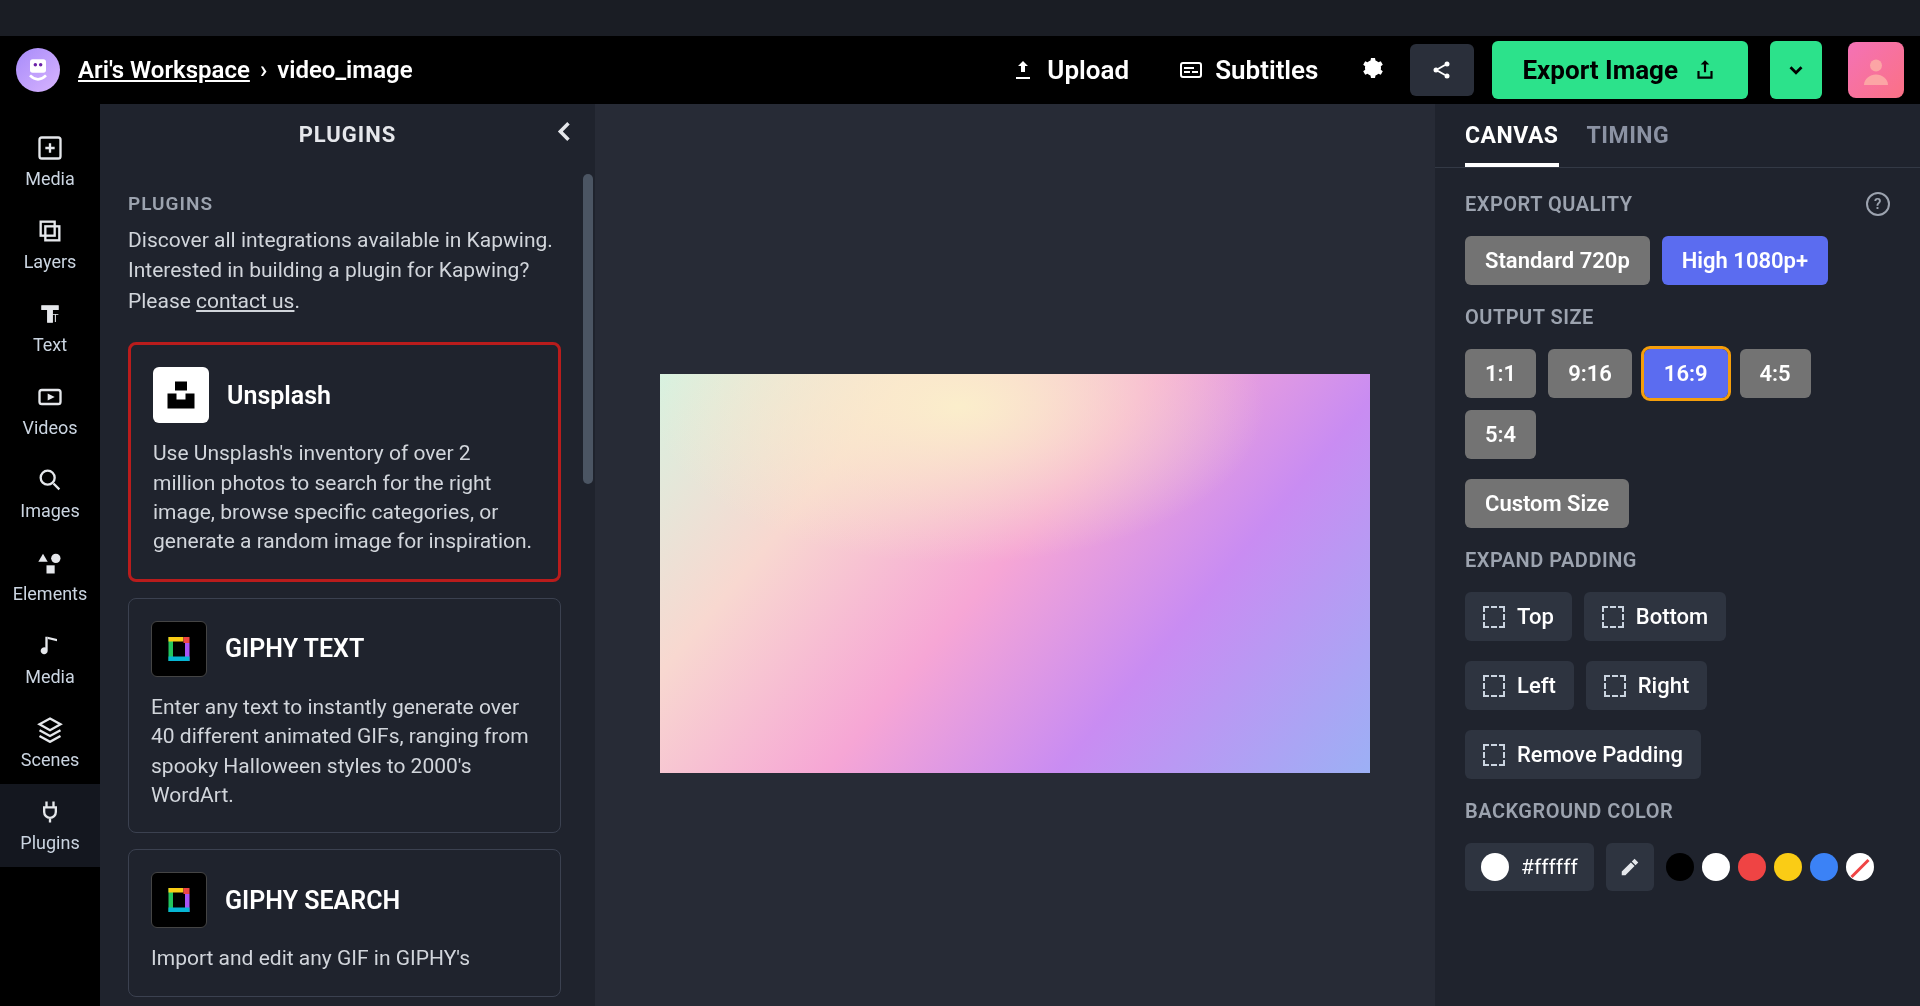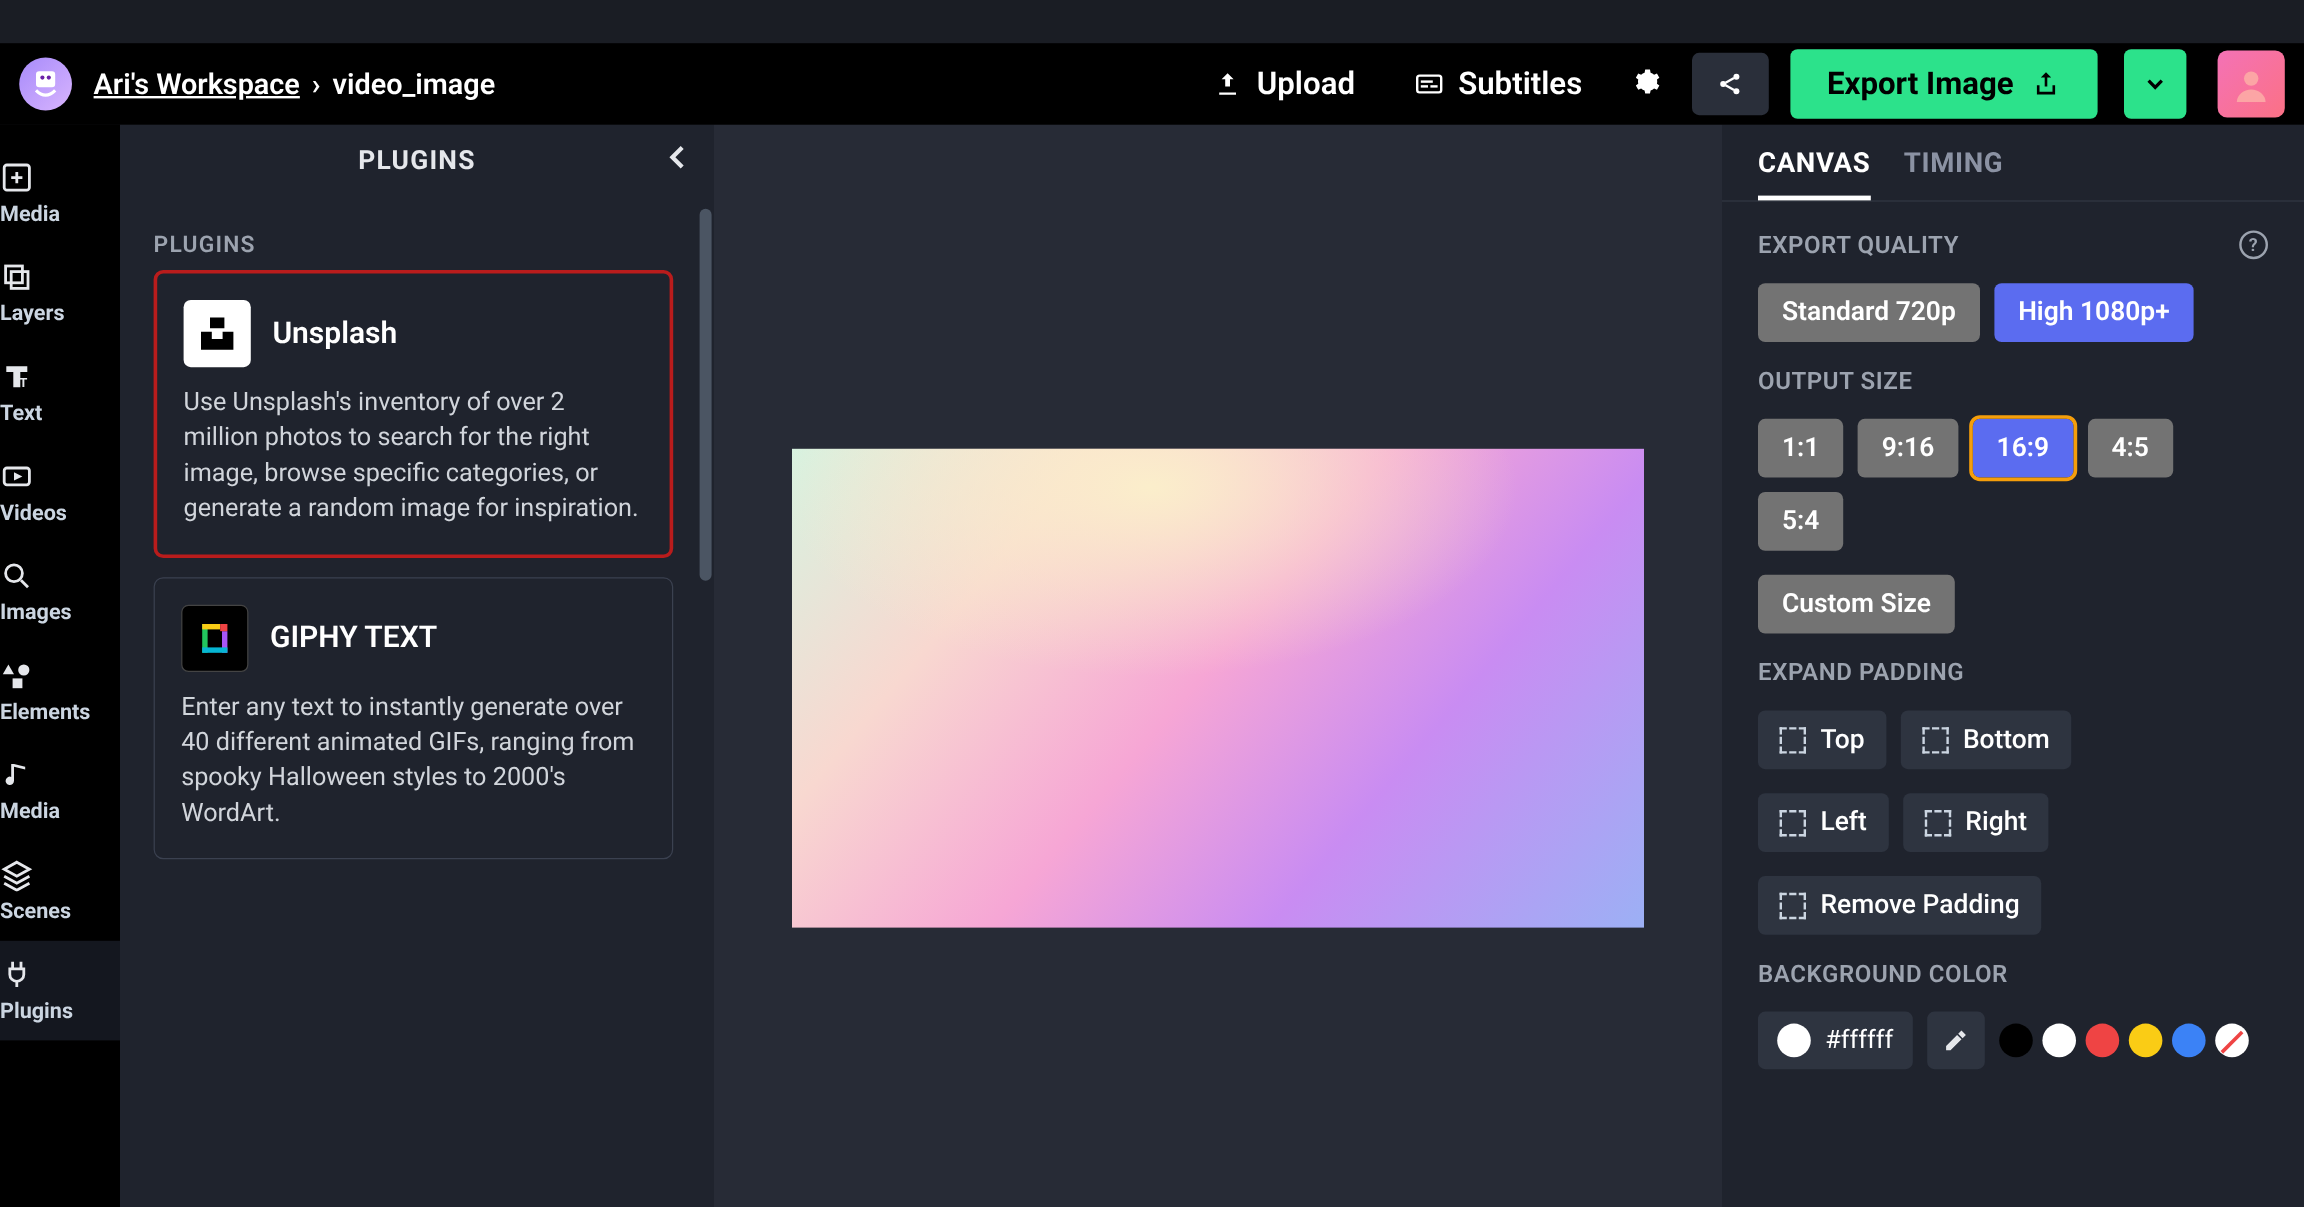--- a/index.html
+++ b/index.html
@@ -21,21 +21,21 @@
 .share-btn { background: #2a2f3a; border-radius: 6px; padding: 14px 20px; cursor: pointer; display: flex; align-items: center; }
 .export-btn { background: #2ce28b; color: #000; border-radius: 6px; padding: 0 30px; height: 58px; display: flex; align-items: center; gap: 14px; font-size: 26px; font-weight: 700; cursor: pointer; }
 .export-caret { background: #2ce28b; color: #000; border-radius: 6px; width: 52px; height: 58px; display: flex; align-items: center; justify-content: center; cursor: pointer; margin-left: 4px; }
 .user-avatar { width: 56px; height: 56px; border-radius: 8px; background: linear-gradient(135deg,#f472b6,#fb7185); margin-left: 8px; display:flex;align-items:center;justify-content:center; }
 
 
 .main { flex: 1; display: flex; min-height: 0; }
 
 
 .leftnav { width: 100px; background: #000; display: flex; flex-direction: column; padding-top: 16px; }
-.nav-item { display: flex; flex-direction: column; align-items: flex-start; gap: 6px; padding: 14px 0; color: #cbd5e1; cursor: pointer; font-size: 18px; font-weight: bold; }
+.nav-item { display: flex; flex-direction: column; align-items: center; gap: 6px; padding: 14px 0; color: #cbd5e1; cursor: pointer; font-size: 18px; }
 .nav-item.active { background: #14171f; }
 .nav-item svg { width: 28px; height: 28px; fill: #e5e7eb; }
 
 
 .panel { width: 495px; background: #1f232d; display: flex; flex-direction: column; position: relative; }
 .panel-header { height: 60px; display: flex; align-items: center; justify-content: center; position: relative; font-size: 22px; font-weight: 700; letter-spacing: 1px; color: #e5e7eb; }
 .panel-back { position: absolute; right: 16px; top: 50%; transform: translateY(-50%); cursor: pointer; }
 .panel-back svg { width: 28px; height: 28px; fill: #e5e7eb; }
 .panel-body { flex:1; overflow-y: auto; padding: 14px 28px 0 28px; }
 .panel-body-scroll { padding-right: 6px; }
@@ -220,20 +220,23 @@
         <span>PLUGINS</span>
         <div class="panel-back">
           <svg viewBox="0 0 24 24">
               <path d="M15 5l-7 7 7 7" stroke="#e5e7eb" stroke-width="3" fill="none"></path>
             </svg>
         </div>
       </div>
       <div class="panel-body">
         <div class="panel-body-scroll">
           <div class="panel-section-title">PLUGINS</div>
+          <div class="panel-desc">
+            <span>Discover all integrations available in Kapwing. Interested in building a plugin for Kapwing? Please </span><a>contact us</a><span>.</span>
+          </div>
 
           <div class="plugin-card selected">
             <div class="plugin-card-head">
               <div class="plugin-icon unsplash">
                 <svg viewBox="0 0 24 24" width="36" height="36">
                     <path d="M8 3h8v6H8V3zM3 11h6v10H3V11zm12 0h6v10h-6V11zM9 15h6v6H9v-6z" fill="#000"></path>
                   </svg>
               </div>
               <div class="plugin-name">Unsplash</div>
             </div>
@@ -249,20 +252,35 @@
                     <rect x="5" y="4" width="10" height="3" fill="#facc15"></rect>
                     <rect x="5" y="17" width="14" height="3" fill="#06b6d4"></rect>
                     <rect x="15" y="4" width="4" height="4" fill="#ef4444"></rect>
                   </svg>
               </div>
               <div class="plugin-name">GIPHY TEXT</div>
             </div>
             <div class="plugin-desc">Enter any text to instantly generate over 40 different animated GIFs, ranging from spooky Halloween styles to 2000's WordArt.</div>
           </div>
 
+          <div class="plugin-card">
+            <div class="plugin-card-head">
+              <div class="plugin-icon giphy">
+                <svg viewBox="0 0 24 24" width="36" height="36">
+                    <rect x="5" y="4" width="3" height="16" fill="#22c55e"></rect>
+                    <rect x="16" y="8" width="3" height="12" fill="#a855f7"></rect>
+                    <rect x="5" y="4" width="10" height="3" fill="#facc15"></rect>
+                    <rect x="5" y="17" width="14" height="3" fill="#06b6d4"></rect>
+                    <rect x="15" y="4" width="4" height="4" fill="#ef4444"></rect>
+                  </svg>
+              </div>
+              <div class="plugin-name">GIPHY SEARCH</div>
+            </div>
+            <div class="plugin-desc">Import and edit any GIF in GIPHY's</div>
+          </div>
         </div>
       </div>
       <div class="panel-scrollbar"></div>
     </div>
 
     <div class="canvas-area">
       <div class="canvas"></div>
     </div>
 
     <div class="rightpanel">

